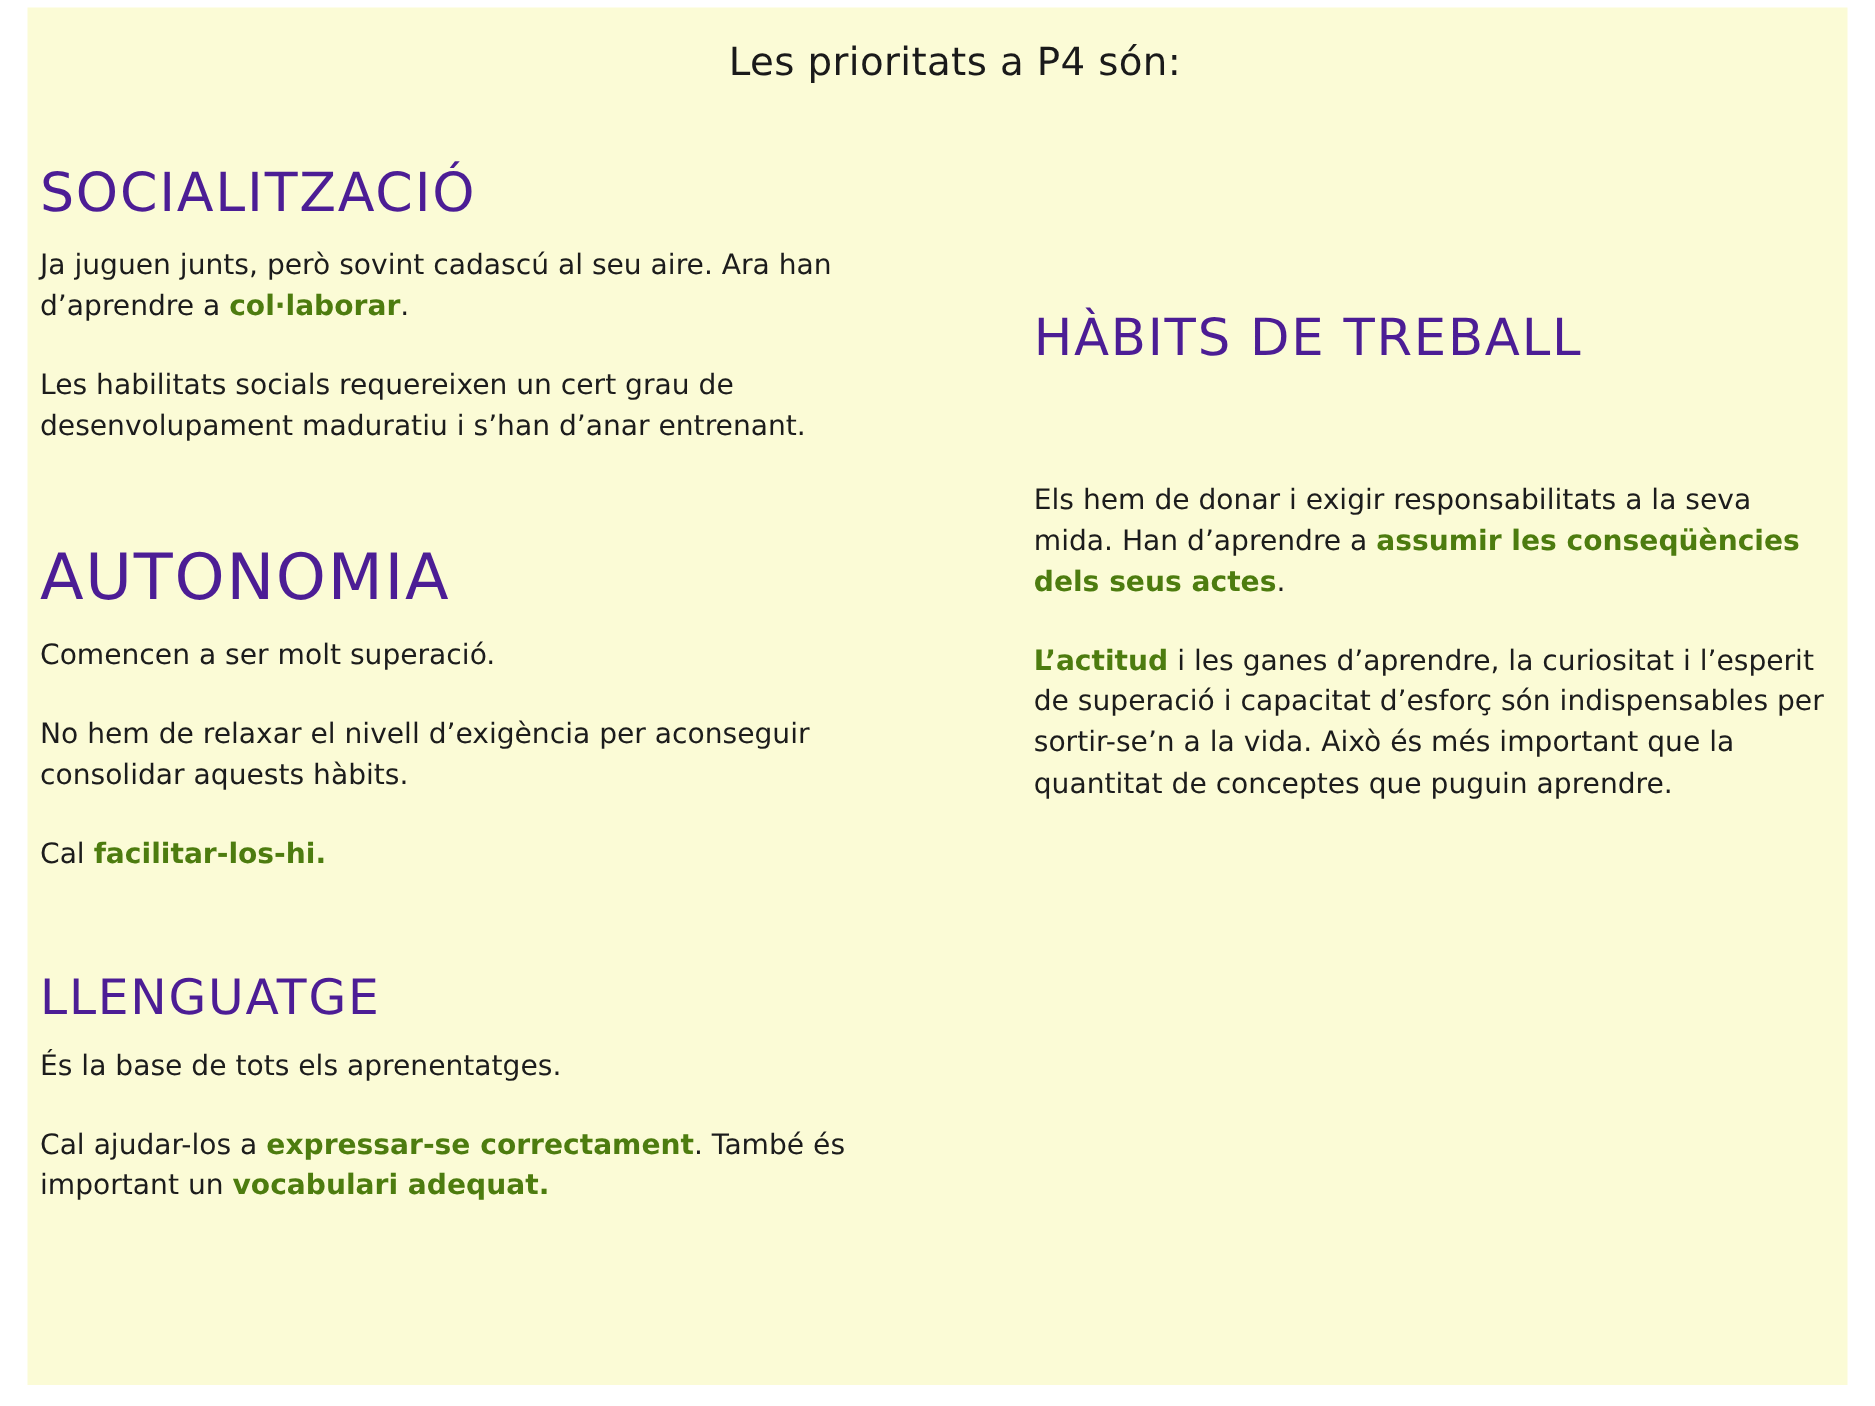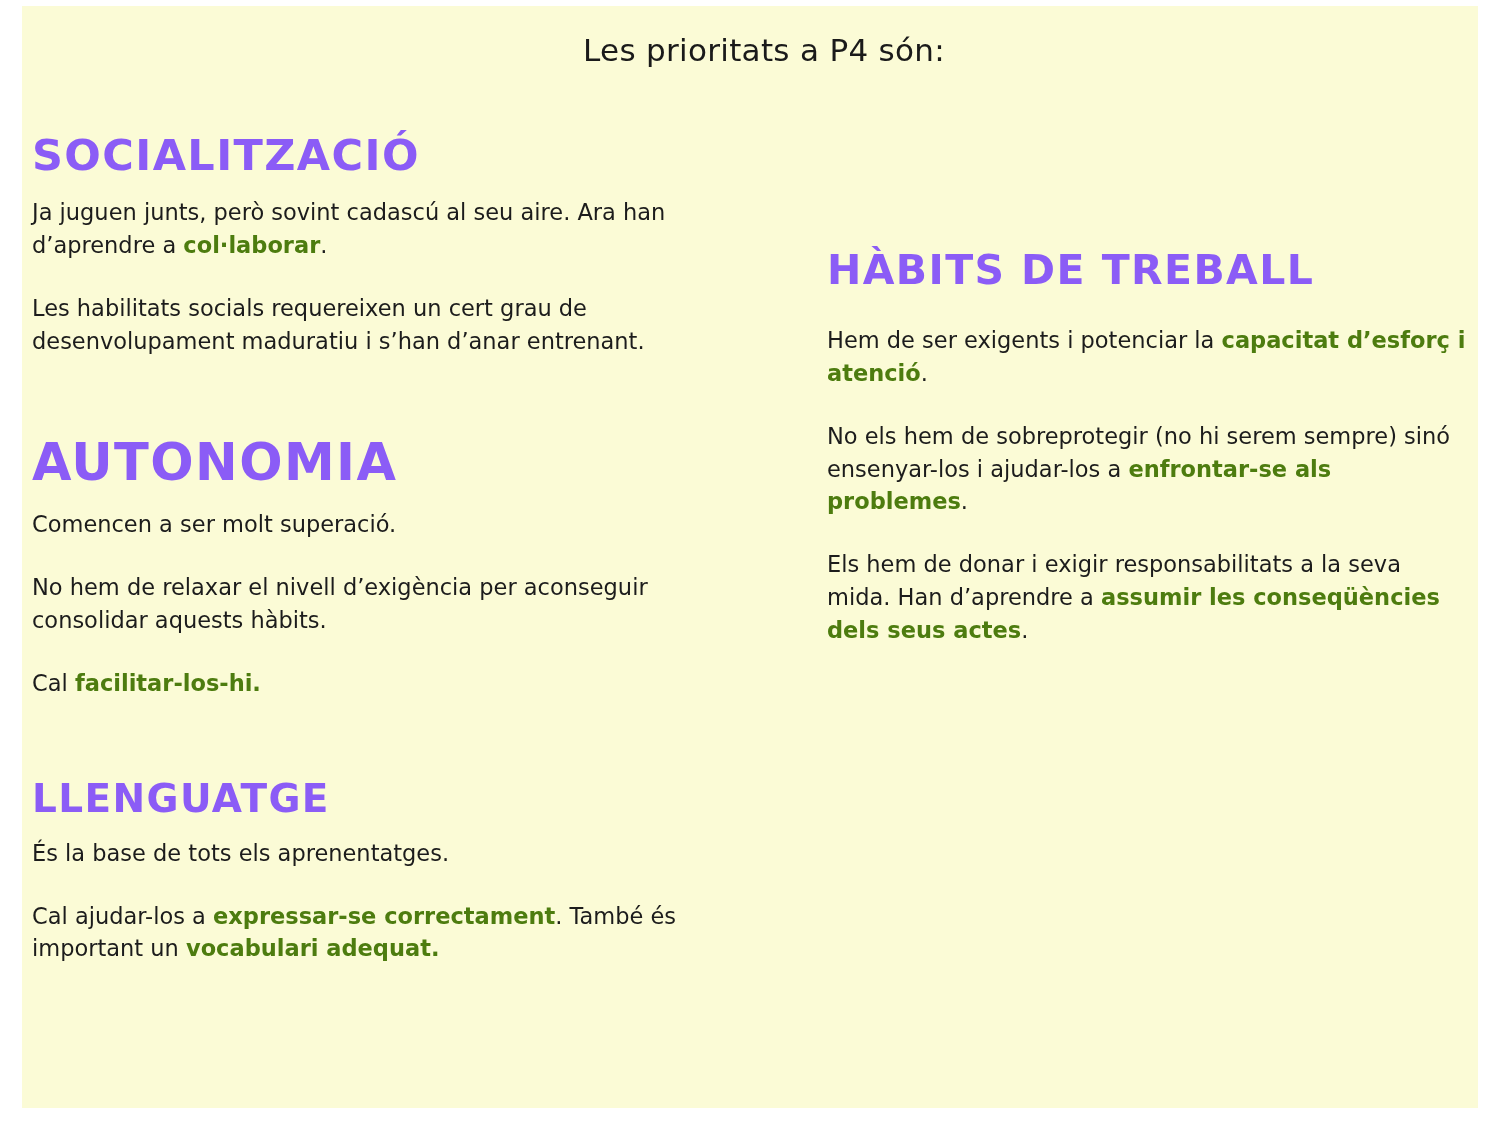--- a/index.html
+++ b/index.html
@@ -44,22 +44,22 @@
     width: 700px;
   }
   .col-right {
     position: absolute;
     left: 805px;
     top: 178px;
     width: 640px;
   }
   h2.heading {
     font-family: "DejaVu Sans", sans-serif;
-    font-weight: 700;
-    color: #8b5cf6;
+    font-weight: 400;
+    color: #4c1d95;
     margin: 0;
     letter-spacing: 1.4px;
   }
   .heading-socialitzacio {
     font-size: 43px;
     margin-left: 10px;
   }
   .heading-autonomia {
     font-size: 51px;
     margin-left: 12px;
@@ -129,23 +129,22 @@
       <p class="para left-para"><span>És la base de tots els aprenentatges.</span></p>
       <div class="gap-m"></div>
       <p class="para left-para"><span>Cal ajudar-los a </span><span class="hl">expressar-se correctament</span><span>. També és important un </span><span class="hl">vocabulari adequat.</span></p>
 
     </div>
 
     <div class="col-right">
 
       <h2 class="heading heading-habits">HÀBITS DE TREBALL</h2>
       <div class="gap-m"></div>
-      <p class="para right-para"><span>Hem de ser exigents i potenciar la </span><span class="hl">capacitat d’esforç i atenció</span><span>.</span></p>
       <div class="gap-m"></div>
-      <p class="para right-para"><span>No els hem de sobreprotegir  (no hi serem sempre) sinó ensenyar-los i ajudar-los a </span><span class="hl">enfrontar-se als problemes</span><span>.</span></p>
       <div class="gap-m"></div>
       <p class="para right-para"><span>Els hem de donar i exigir responsabilitats a la seva mida. Han d’aprendre a </span><span class="hl">assumir les conseqüències dels seus actes</span><span>.</span></p>
       <div class="gap-m"></div>
+      <p class="para right-para"><span class="hl">L’actitud</span><span> i les ganes d’aprendre, la curiositat i l’esperit de superació i capacitat d’esforç són indispensables per sortir-se’n a la vida. Això és més important que la quantitat de conceptes que puguin aprendre.</span></p>
 
     </div>
 
   </div>
 </div>
 
 </body></html>

